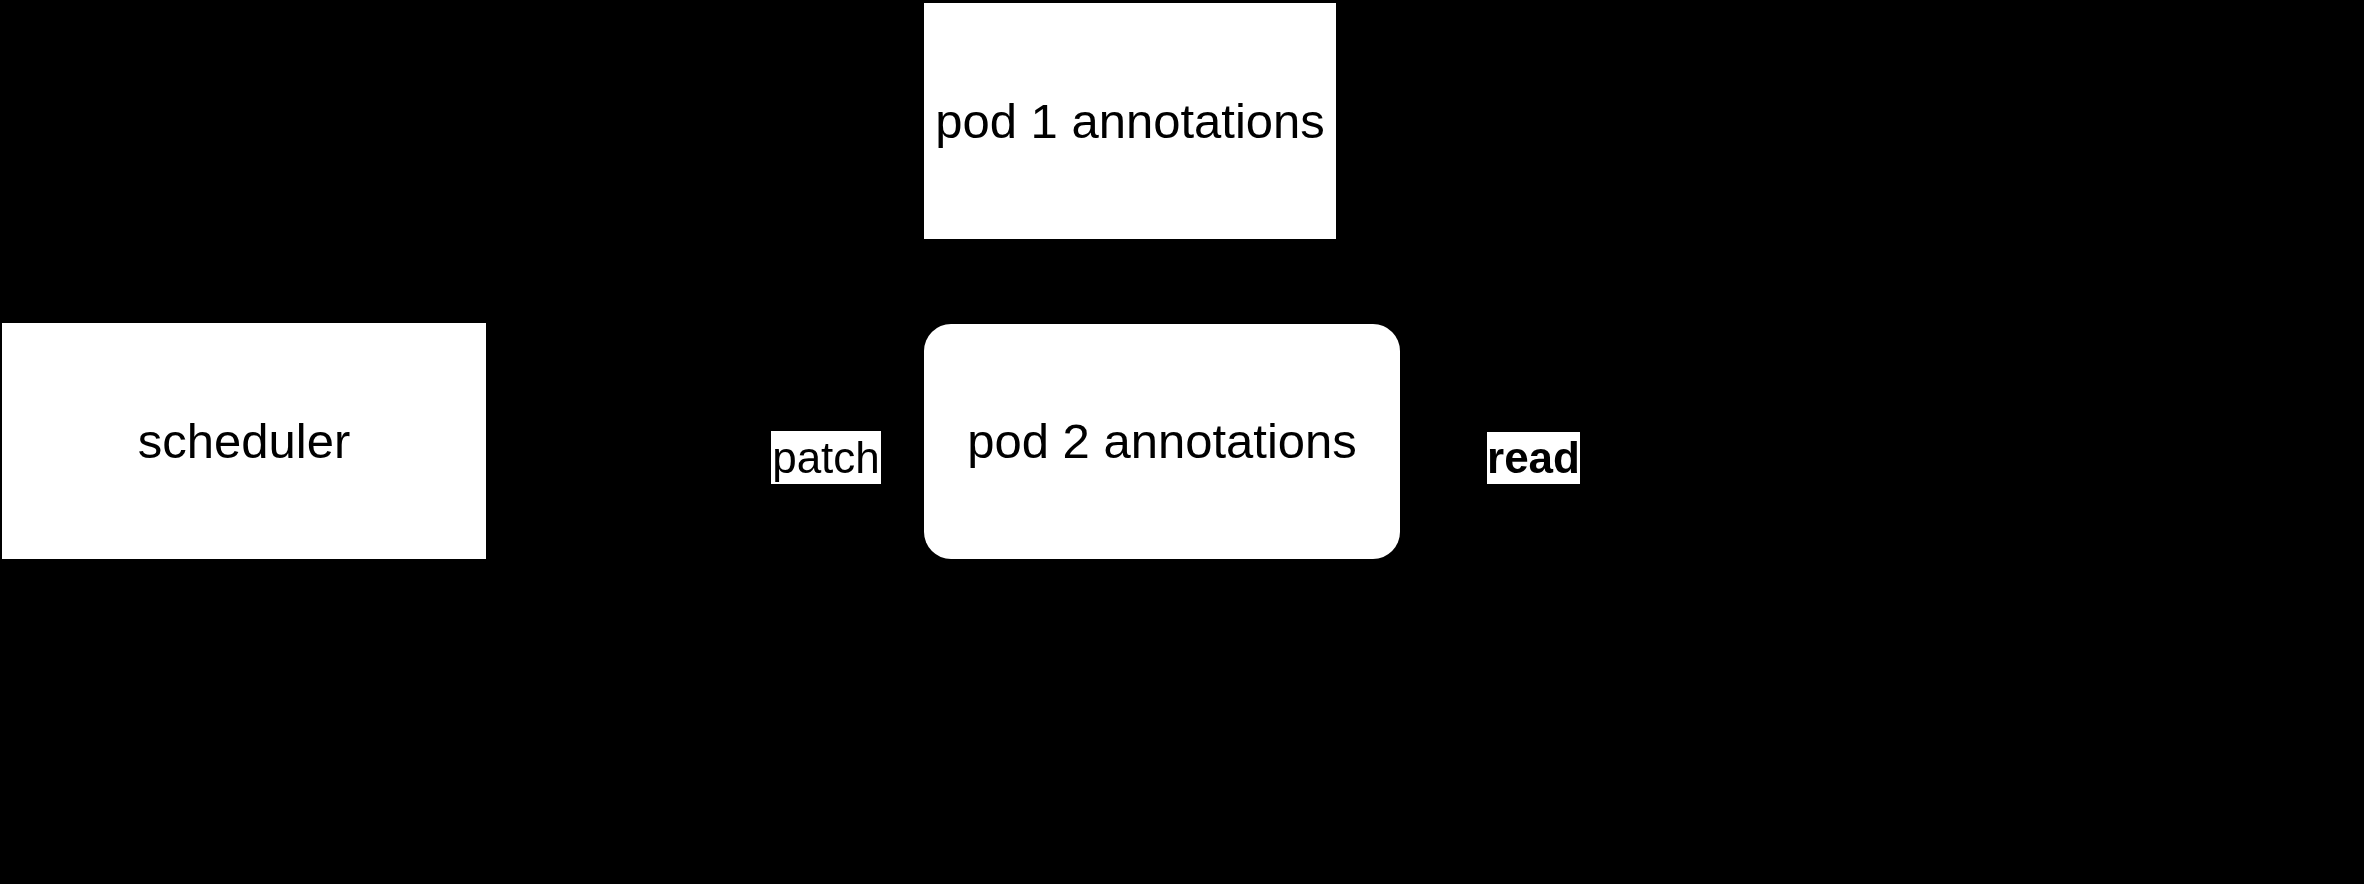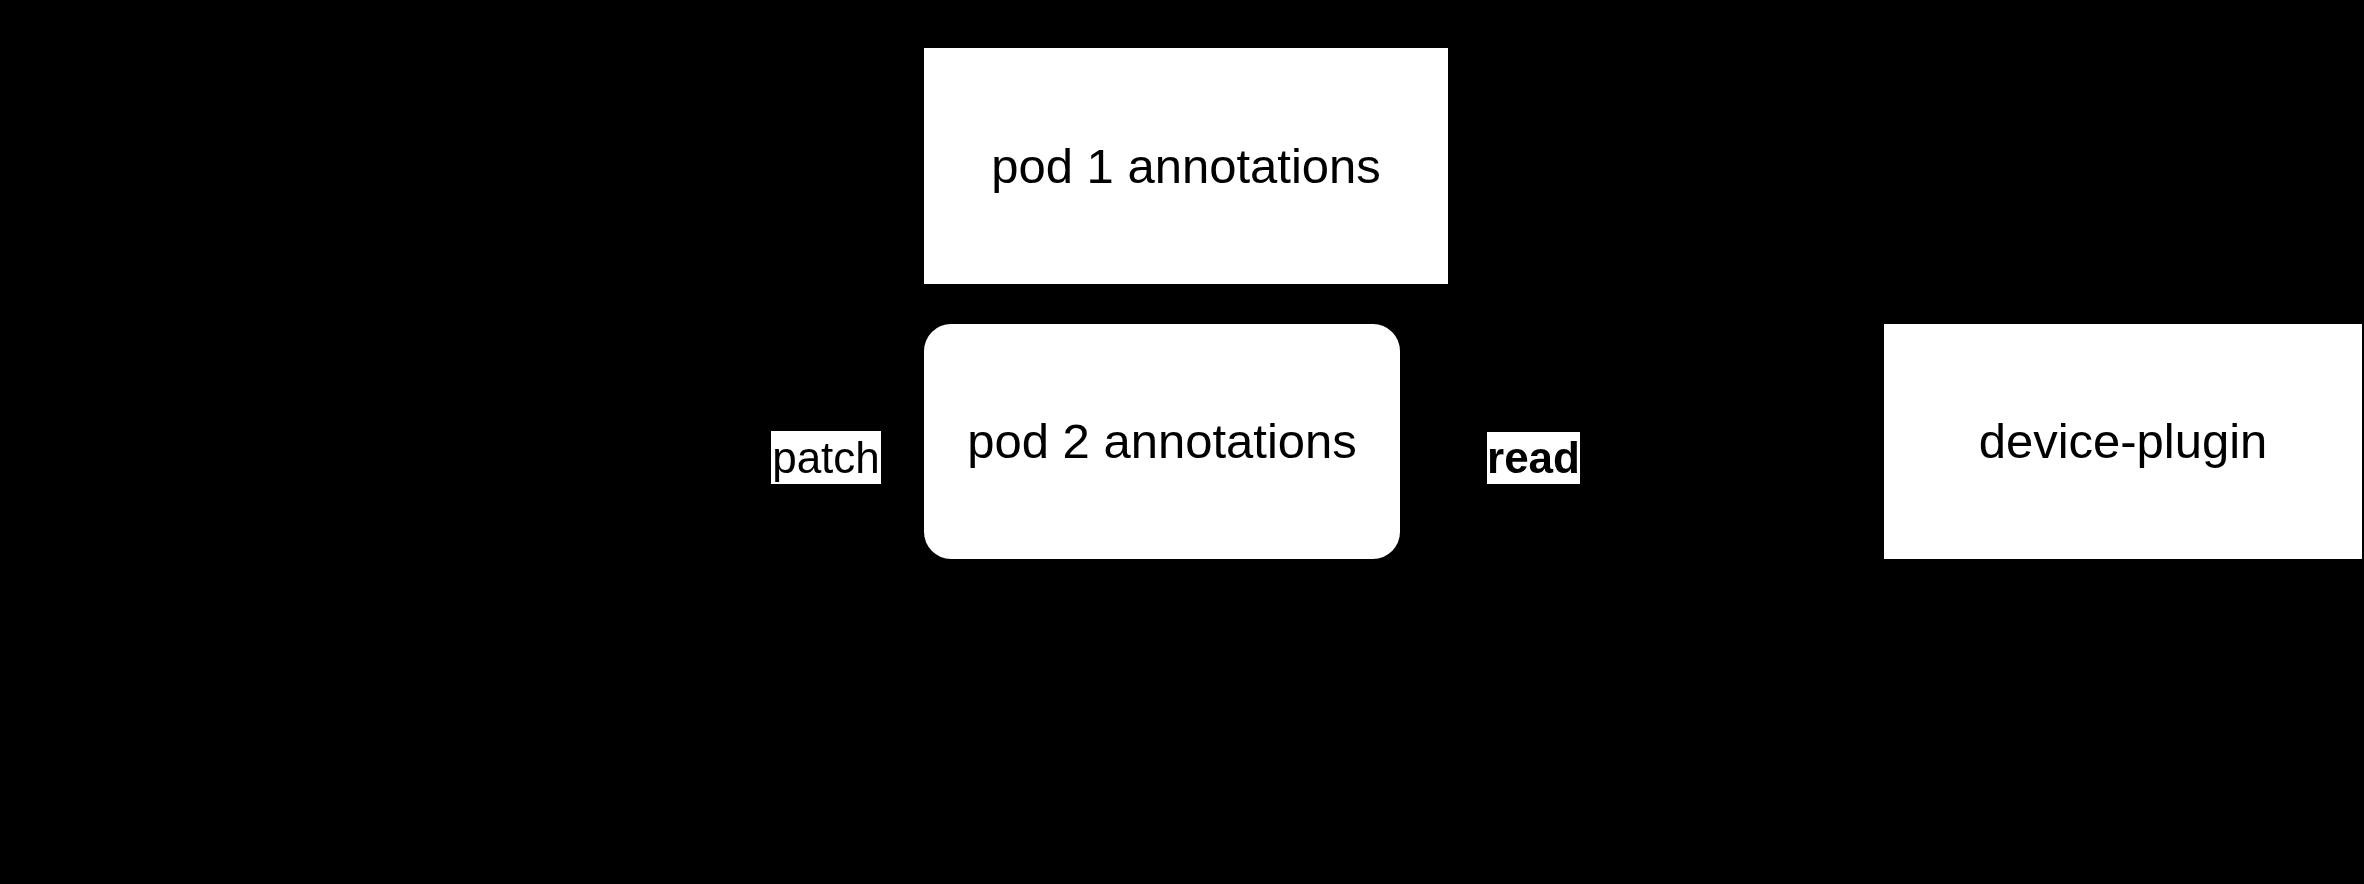--- a/index.html
+++ b/index.html
@@ -33,46 +33,46 @@
     display: flex;
     align-items: center;
     justify-content: center;
     font-size: 44px;
     line-height: 1;
     white-space: nowrap;
     text-align: right;
   }
   
   #node-scheduler      { left: 2px;    top: 323px; width: 484px; height: 236px; }
-  #node-pod1           { left: 924px;  top: 3px;   width: 524px; height: 236px; margin-top: 45px; }
+  #node-pod1           { left: 924px;  top: 3px;   width: 412px; height: 236px; }
   #node-pod2           { left: 924px;  top: 324px; width: 476px; height: 235px; border-radius: 27px; }
   #node-pod3           { left: 924px;  top: 645px; width: 476px; height: 231px; }
   #node-device-plugin  { left: 1884px; top: 324px; width: 478px; height: 235px; }
   
   #edge-label-patch    { left: 771px;  top: 431px; width: 110px; height: 53px; }
   #edge-label-read     { left: 1487px; top: 432px; width: 93px;  height: 52px; font-weight: bold; }
 </style>
 </head>
 <body>
 
 <div class="canvas">
 
+  <div class="node" id="node-scheduler">
+    <span>scheduler</span>
+  </div>
 
   <div class="node" id="node-pod1">
     <span>pod 1 annotations</span>
   </div>
 
   <div class="node" id="node-pod2">
     <span>pod 2 annotations</span>
   </div>
 
 
-  <div class="node" id="node-device-plugin">
-    <span>device-plugin</span>
-  </div>
 
   <div class="edge-label" id="edge-label-patch">
     <span>patch</span>
   </div>
 
   <div class="edge-label" id="edge-label-read">
     <span>read</span>
   </div>
 
 </div>

